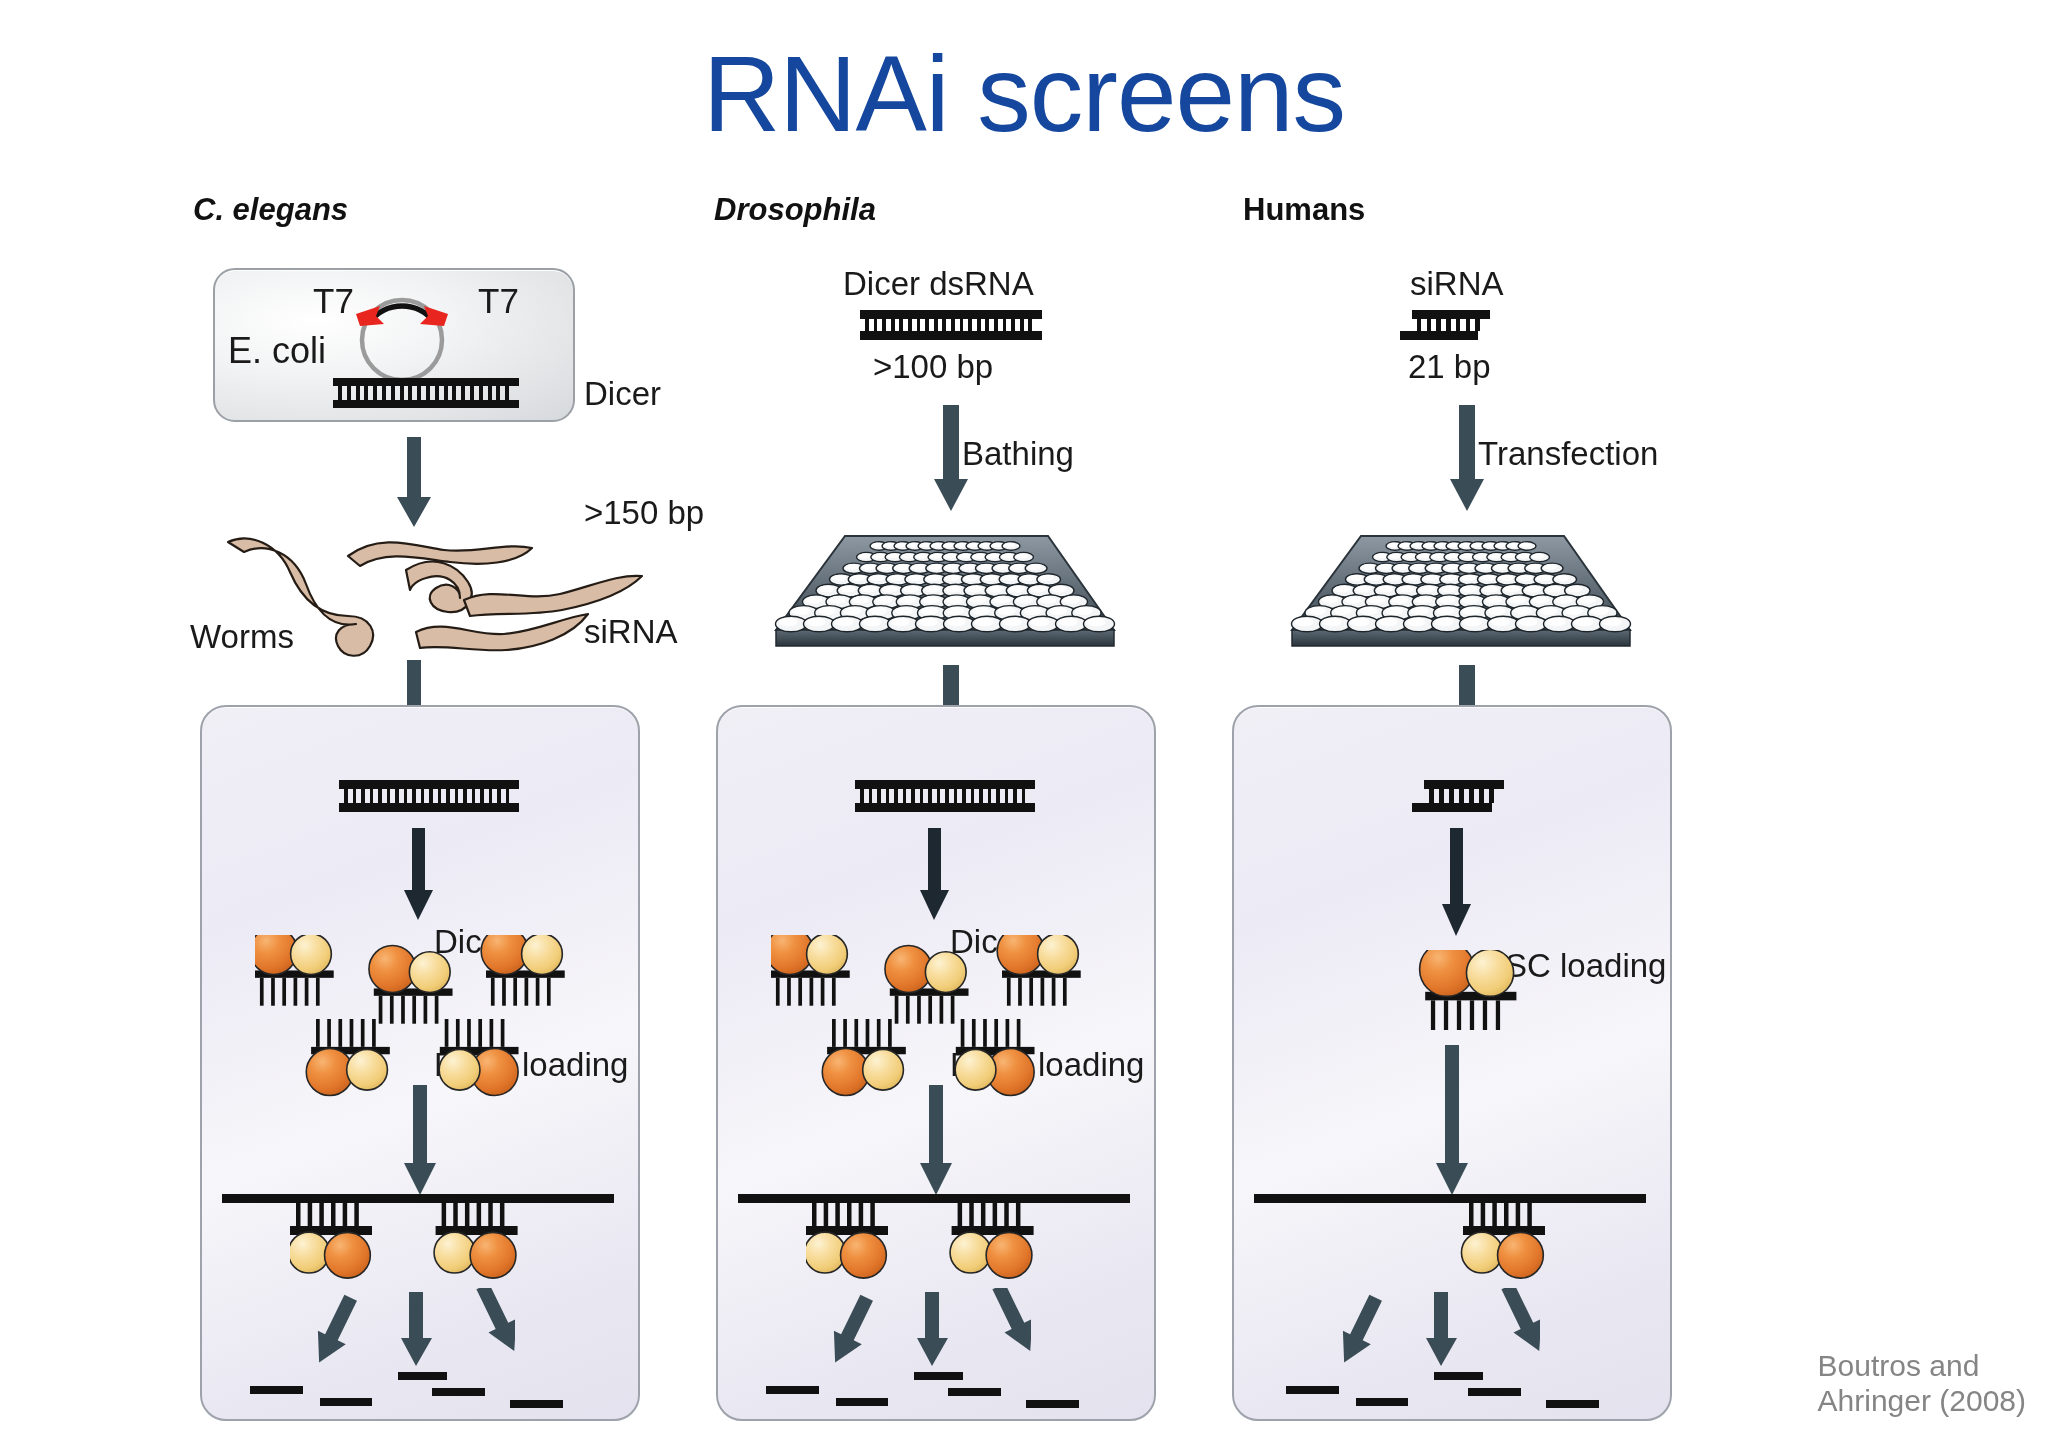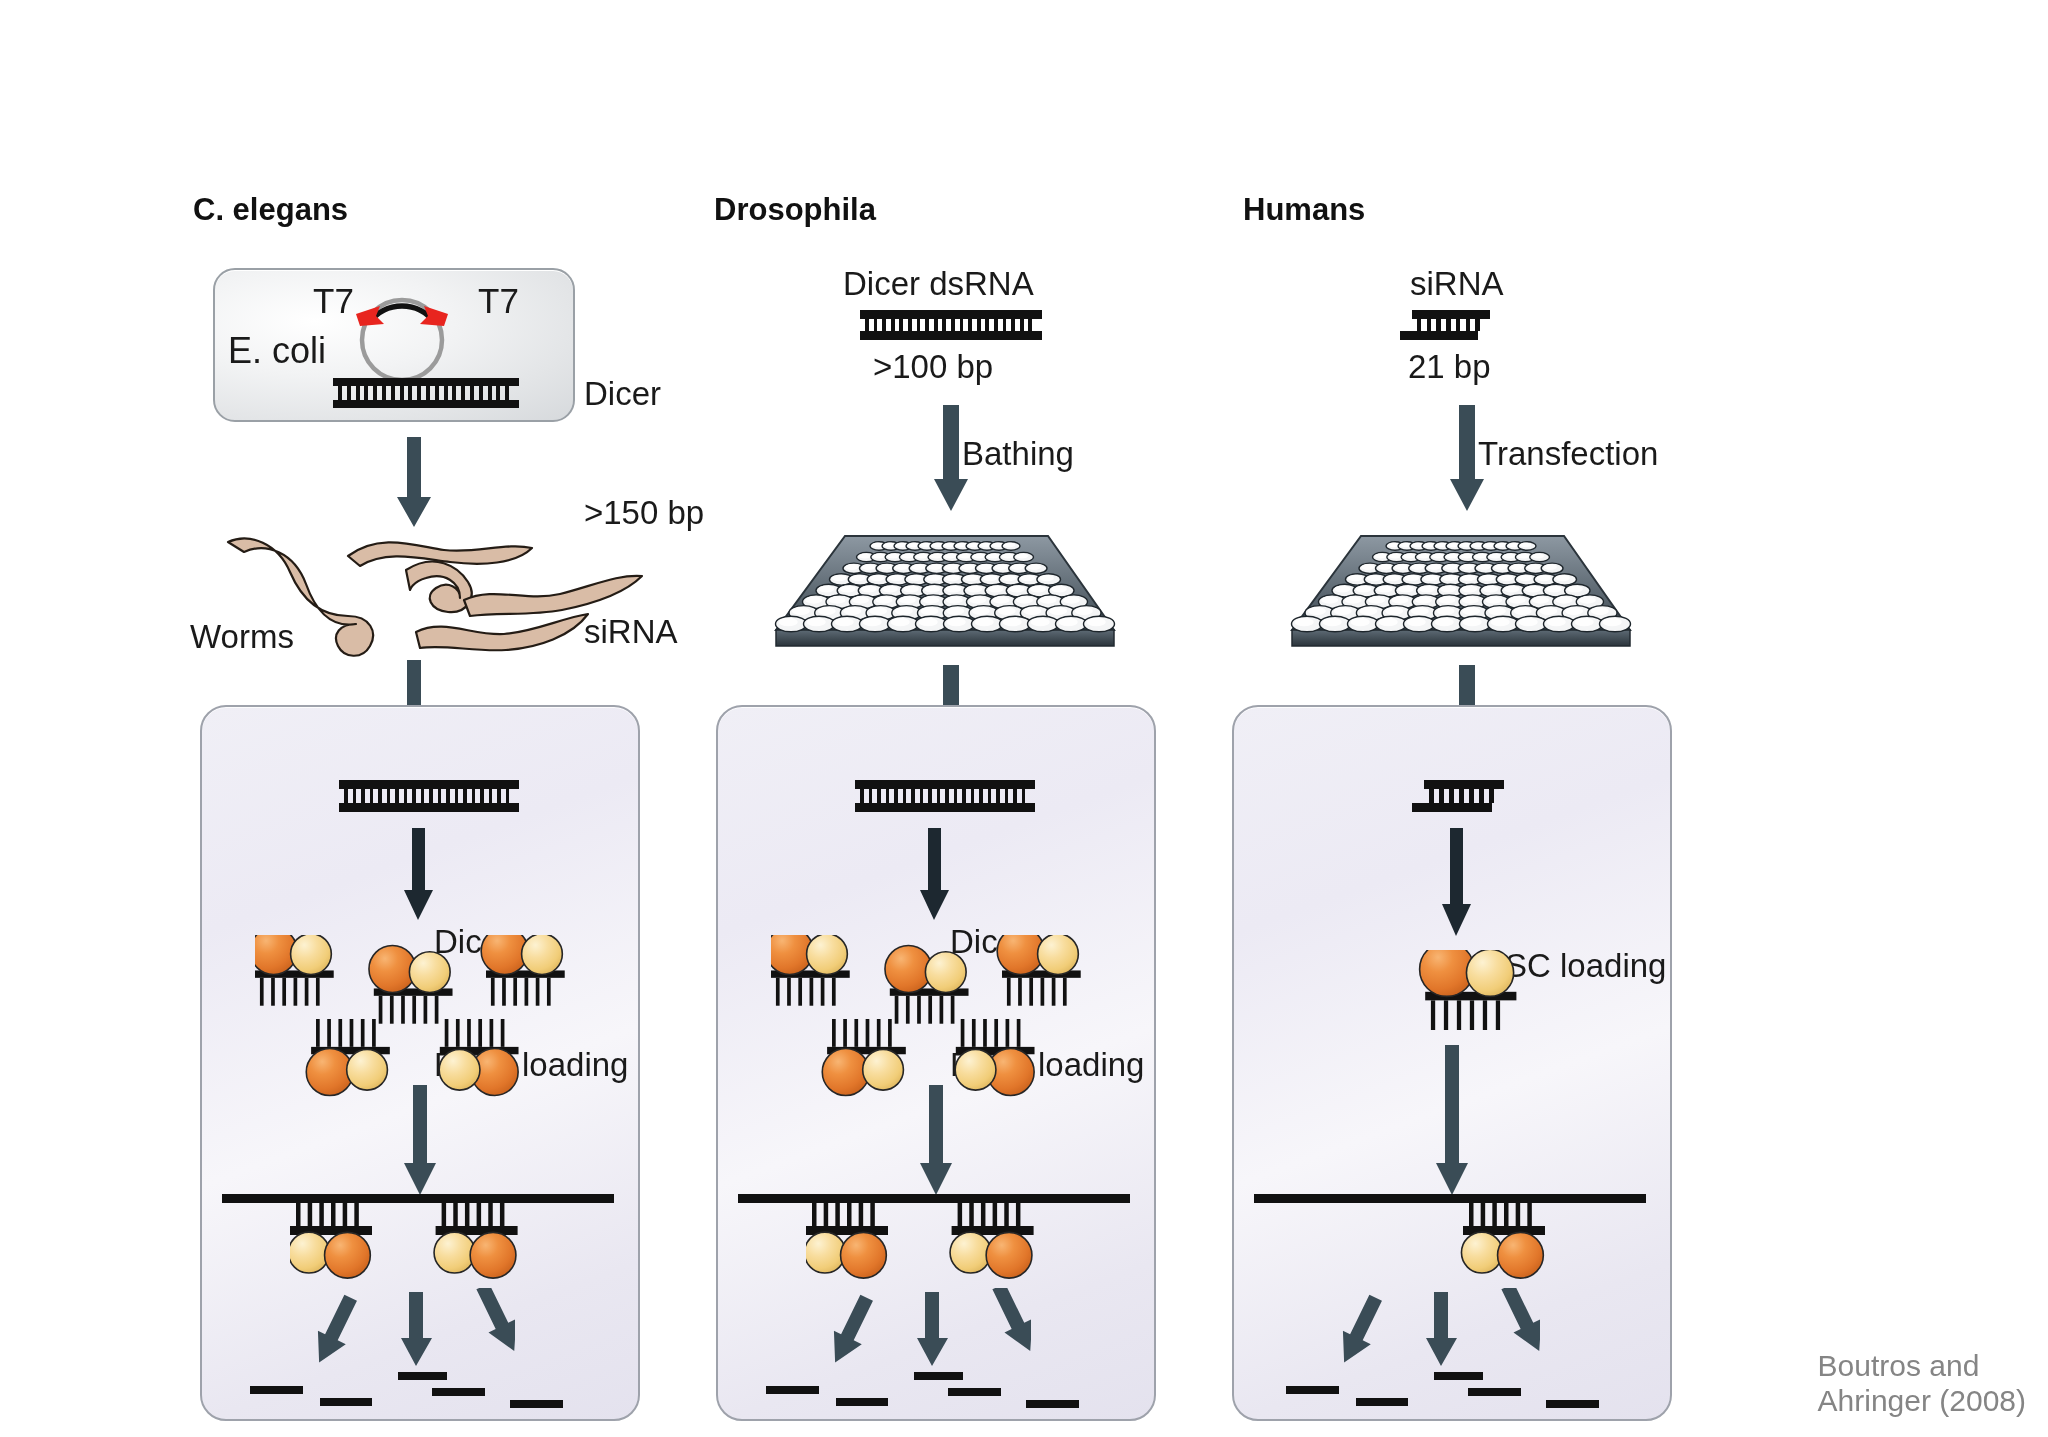--- a/index.html
+++ b/index.html
@@ -25,21 +25,21 @@
     white-space:nowrap;
   }
 
   
   .col-head{
     font-size:31px;
     color:#111;
     font-weight:bold;
     white-space:nowrap;
   }
-  .col-head.ital{}
+  .col-head.ital{font-style:italic;}
 
   
   .lbl{
     font-size:33px;
     color:#1a1a1a;
     white-space:pre;
     line-height:1.18;
     font-family:"Liberation Sans", sans-serif;
   }
   .lbl.ital{}
@@ -94,20 +94,21 @@
     line-height:1.16;
     color:#858585;
     white-space:pre-line;
   }
 </style>
 </head>
 <body>
 
 <div class="stage">
 
+  <div class="abs" id="title">RNAi screens</div>
 
   <div class="abs col-head ital" style="left:193px;top:192px;">C. elegans</div>
   <div class="abs col-head ital" style="left:714px;top:192px;">Drosophila</div>
   <div class="abs col-head" style="left:1243px;top:192px;">Humans</div>
 
   <div class="abs" id="ecoli-box"></div>
 
   <div class="abs lbl ital" style="left:228px;top:330px;font-size:36px;">E. coli</div>
 
   <div class="abs lbl" style="left:313px;top:280px;font-size:35px;">T7</div>

